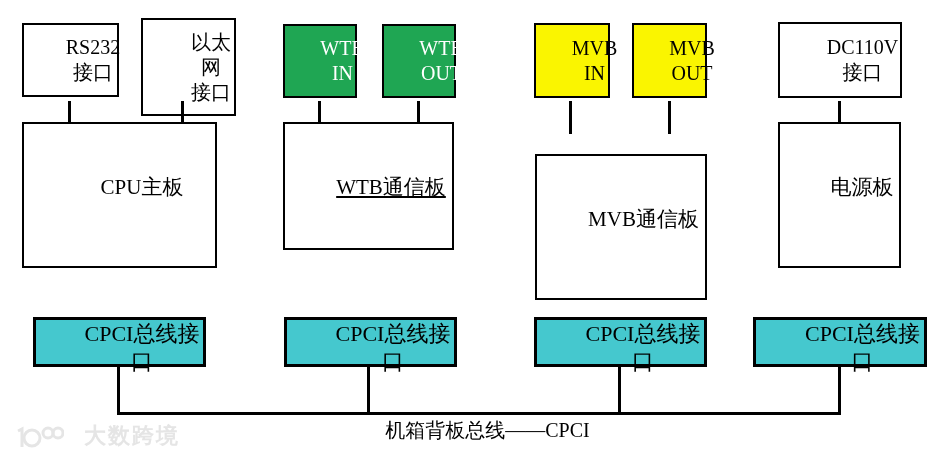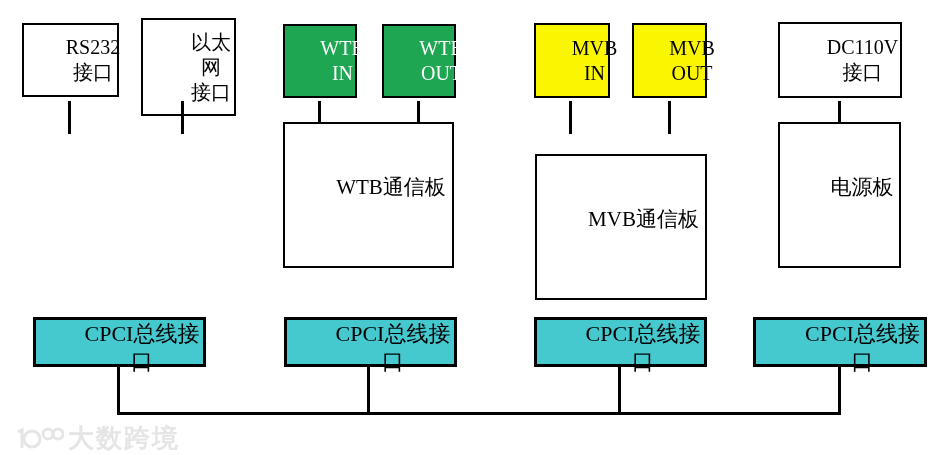--- a/index.html
+++ b/index.html
@@ -42,24 +42,24 @@
   .bus-label{
     position:absolute;
     left:365px;top:417px;width:245px;
     text-align:center;
     font-size:20px;color:#000000;
     white-space:nowrap;
   }
   .watermark{
     position:absolute;
     left:12px;top:421px;
-    display:flex;align-items:center;gap:4px;
+    display:flex;align-items:flex-end;gap:20px;
     color:#E5E5E5;
     font-weight:bold;
-    font-size:26px;
+    font-size:22px;
     letter-spacing:2px;
     user-select:none;
   }
   .watermark svg{display:block;}
 </style>
 </head>
 <body>
 
 <div class="canvas">
 
@@ -93,21 +93,24 @@
   </div>
 
   <div class="vline" style="left:68px;top:101px;width:3px;height:33px;"></div>
   <div class="vline" style="left:181px;top:101px;width:3px;height:33px;"></div>
   <div class="vline" style="left:318px;top:101px;width:3px;height:33px;"></div>
   <div class="vline" style="left:417px;top:101px;width:3px;height:33px;"></div>
   <div class="vline" style="left:569px;top:101px;width:3px;height:33px;"></div>
   <div class="vline" style="left:668px;top:101px;width:3px;height:33px;"></div>
   <div class="vline" style="left:838px;top:101px;width:3px;height:30px;"></div>
 
-  <div class="box board" style="left:283px;top:122px;width:171px;height:146px;">
+  <div class="box board" style="left:22px;top:122px;width:195px;height:146px;">
+    <span class="board-label">CPU主板</span>
+  </div>
+  <div class="box board" style="left:283px;top:122px;width:171px;height:128px;text-decoration:underline;">
     <span class="board-label">WTB通信板</span>
   </div>
   <div class="box board" style="left:535px;top:122px;width:172px;height:146px;margin-top:32px;">
     <span class="board-label">MVB通信板</span>
   </div>
   <div class="box board" style="left:778px;top:122px;width:123px;height:146px;">
     <span class="board-label">电源板</span>
   </div>
 
   <div class="box cpci" style="left:33px;top:317px;width:173px;height:50px;">
@@ -122,20 +125,21 @@
   <div class="box cpci" style="left:753px;top:317px;width:174px;height:50px;">
     <span>CPCI总线接口</span>
   </div>
 
   <div class="vline" style="left:117px;top:367px;width:3px;height:48px;"></div>
   <div class="vline" style="left:367px;top:367px;width:3px;height:48px;"></div>
   <div class="vline" style="left:618px;top:367px;width:3px;height:48px;"></div>
   <div class="vline" style="left:838px;top:367px;width:3px;height:48px;"></div>
 
   <div class="hline" style="left:117px;top:412px;width:724px;height:3px;"></div>
+  <div class="bus-label">机箱背板总线——CPCI</div>
 
   <div class="watermark">
     <svg width="52" height="26" viewBox="0 0 52 26">
       <g fill="none" stroke="#E5E5E5" stroke-width="3">
         <path d="M6 6 L10 4 L10 22"></path>
         <circle cx="20" cy="13" r="8"></circle>
         <circle cx="36" cy="8" r="5"></circle>
         <circle cx="46" cy="8" r="5"></circle>
       </g>
     </svg>

